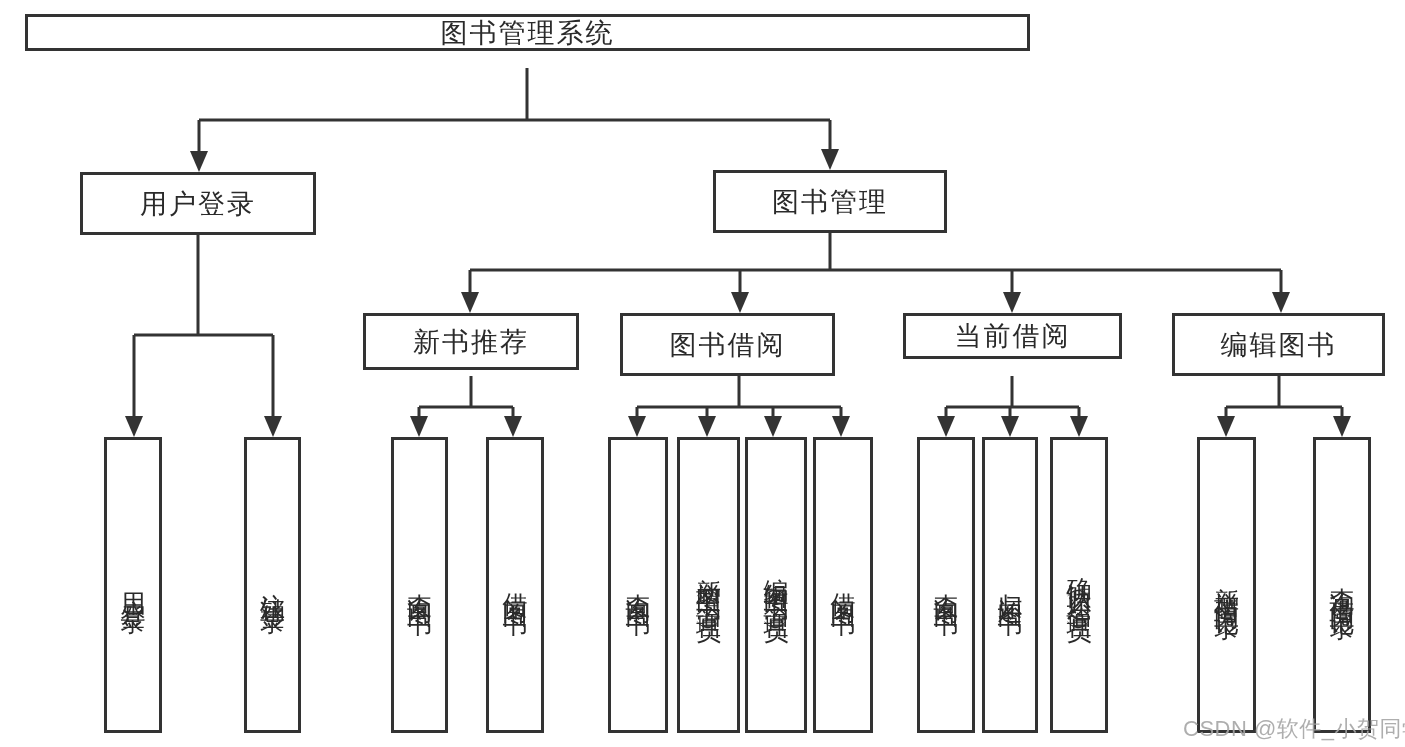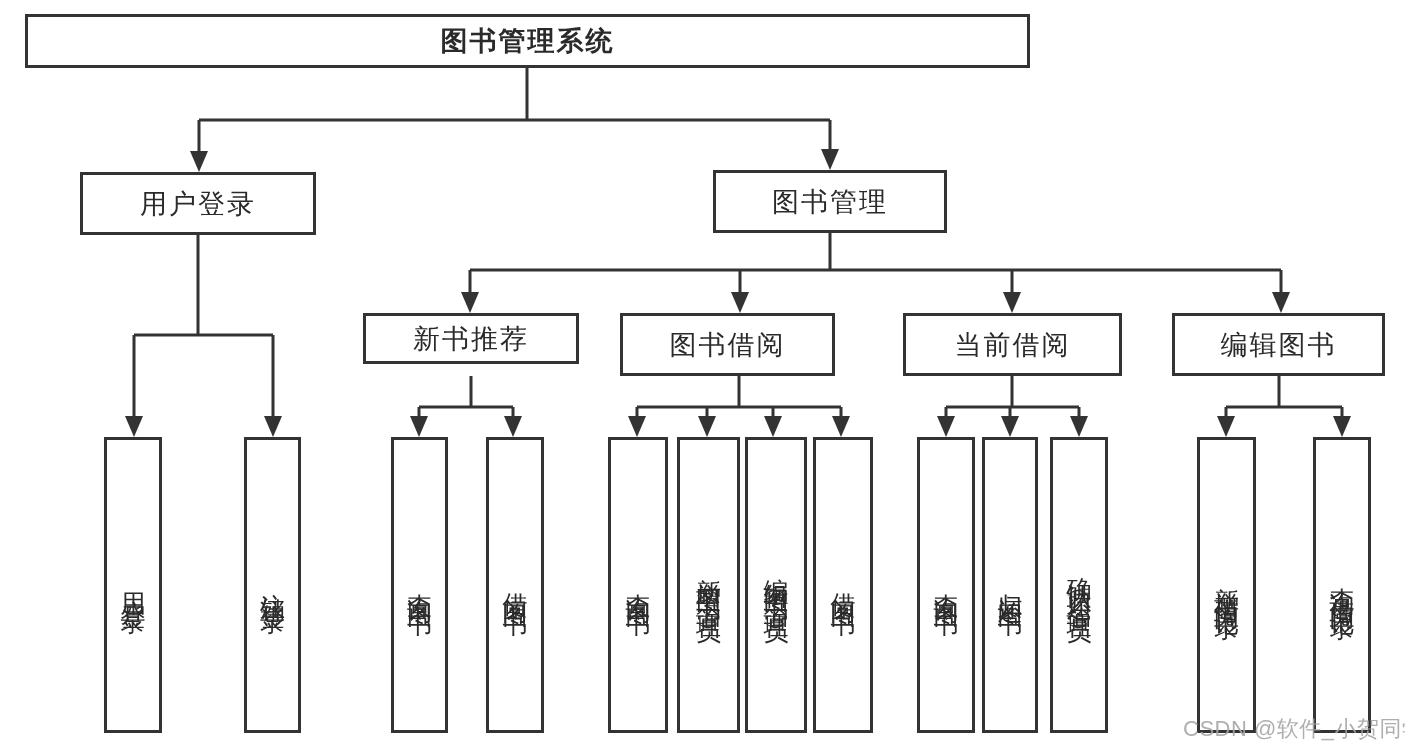--- a/index.html
+++ b/index.html
@@ -75,28 +75,28 @@
       <polygon points="1070,416 1088,416 1079,437"></polygon>
     </g>
 
     <g>
       <path d="M1279,376 L1279,407 M1226,407 L1342,407 M1226,407 L1226,418 M1342,407 L1342,418"></path>
       <polygon points="1217,416 1235,416 1226,437"></polygon>
       <polygon points="1333,416 1351,416 1342,437"></polygon>
     </g>
   </svg>
 
-  <div class="node h-node" style="left:25px; top:14px; width:1005px; height:54px;font-weight:bold;">图书管理系统</div>
+  <div class="node h-node" style="left:25px; top:14px; width:1005px; height:37px;">图书管理系统</div>
 
   <div class="node h-node" style="left:80px; top:172px; width:236px; height:63px;">用户登录</div>
   <div class="node h-node" style="left:713px; top:170px; width:234px; height:63px;">图书管理</div>
 
-  <div class="node h-node" style="left:363px; top:313px; width:216px; height:51px;">新书推荐</div>
+  <div class="node h-node" style="left:363px; top:313px; width:216px; height:57px;">新书推荐</div>
   <div class="node h-node" style="left:620px; top:313px; width:215px; height:63px;">图书借阅</div>
-  <div class="node h-node" style="left:903px; top:313px; width:219px; height:63px;">当前借阅</div>
+  <div class="node h-node" style="left:903px; top:313px; width:219px; height:46px;">当前借阅</div>
   <div class="node h-node" style="left:1172px; top:313px; width:213px; height:63px;">编辑图书</div>
 
   <div class="node v-node" style="left:104px; top:437px; width:58px; height:296px;">用户登录</div>
   <div class="node v-node" style="left:244px; top:437px; width:57px; height:296px;">注销登录</div>
 
   <div class="node v-node" style="left:391px; top:437px; width:57px; height:296px;">查询图书</div>
   <div class="node v-node" style="left:486px; top:437px; width:58px; height:296px;">借阅图书</div>
 
   <div class="node v-node" style="left:608px; top:437px; width:60px; height:296px;">查询图书</div>
   <div class="node v-node" style="left:677px; top:437px; width:63px; height:296px;">新增图书（管理员）</div>

